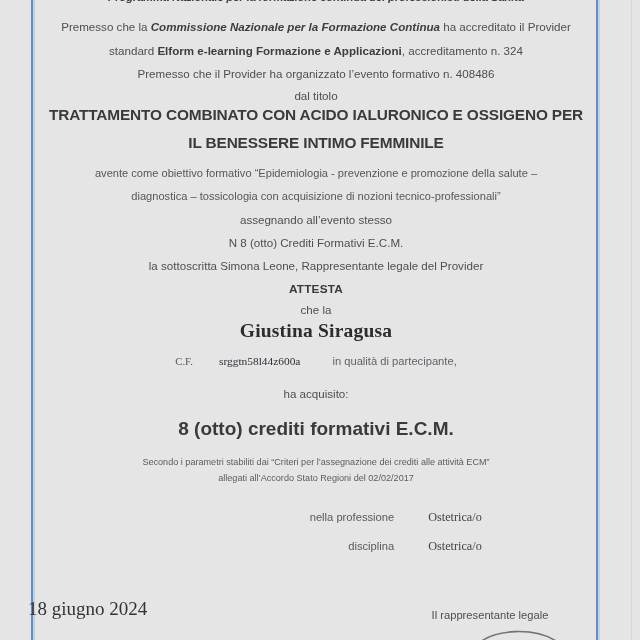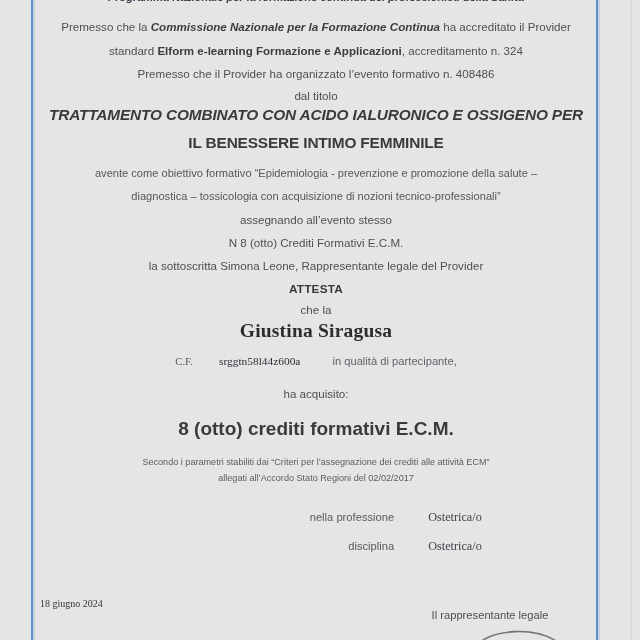--- a/index.html
+++ b/index.html
@@ -193,23 +193,23 @@
     margin-left: 34px;
     text-align: left;
     font-family: "Liberation Serif", serif;
     font-size: 12.2px;
     color: #42424c;
   }
 
   
   .footer-date {
     position: absolute;
-    left: 40px;
-    font-family: "Liberation Serif", serif;
-    font-size: 10px;
+    left: 28px;
+    font-family: "Liberation Serif", serif;
+    font-size: 19px;
     color: #333333;
     text-align: left;
     white-space: nowrap;
   }
   .footer-signer {
     position: absolute;
     left: 400px;
     width: 180px;
     font-size: 11.2px;
     color: #4e4e4e;
@@ -247,21 +247,21 @@
     </div>
 
     <div class="body-line" style="top:44px;">
       <span>standard </span><b>Elform e-learning Formazione e Applicazioni</b><span>, accreditamento n. 324</span>
     </div>
 
     <div class="body-line" style="top:67px;">Premesso che il Provider ha organizzato l’evento formativo n. 408486</div>
 
     <div class="body-line" style="top:89px;">dal titolo</div>
 
-    <div class="title-line" style="top:106px;font-style:italic;">TRATTAMENTO COMBINATO CON ACIDO IALURONICO E OSSIGENO PER</div>
+    <div class="title-line" style="top:106px;">TRATTAMENTO COMBINATO CON ACIDO IALURONICO E OSSIGENO PER</div>
 
     <div class="title-line" style="top:134px;">IL BENESSERE INTIMO FEMMINILE</div>
 
     <div class="objective-line" style="top:190px;">diagnostica – tossicologia con acquisizione di nozioni tecnico-professionali”</div>
 
     <div class="objective-line" style="top:167px;">avente come obiettivo formativo “Epidemiologia - prevenzione e promozione della salute –</div>
 
     <div class="body-line" style="top:213px;">assegnando all’evento stesso</div>
 
     <div class="body-line" style="top:236px;">N 8 (otto) Crediti Formativi E.C.M.</div>

